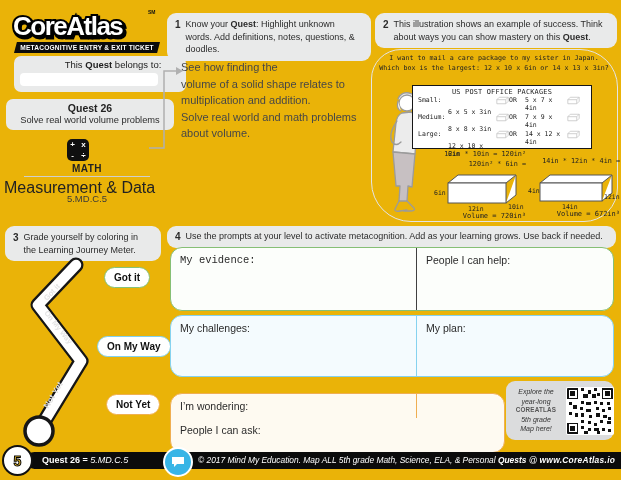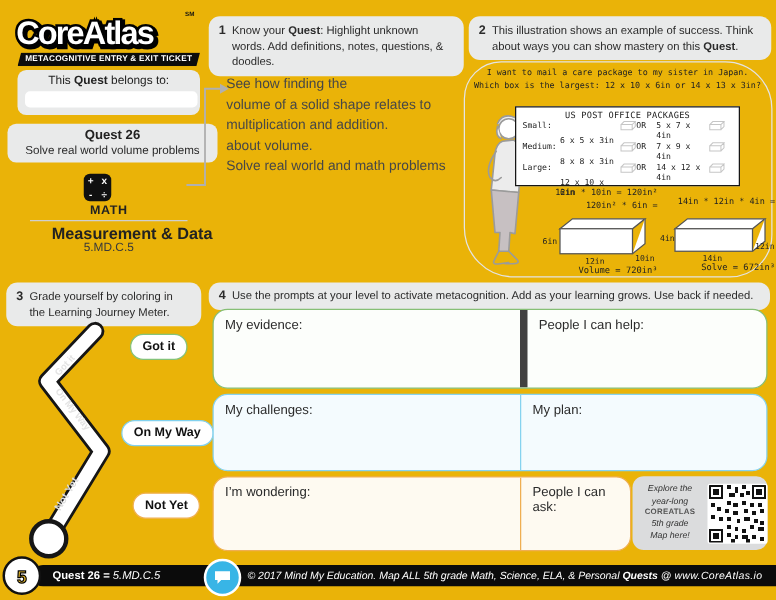--- a/index.html
+++ b/index.html
@@ -11,35 +11,35 @@
          padding:5px 8px;font-size:9px;line-height:1.4;color:#2b2b2b;}
   .ghead .num{font-weight:bold;font-size:10px;margin-right:5px;}
   .ghead b{font-weight:bold;}
 
   
   .logo-wrap{position:absolute;left:10px;top:7px;width:160px;height:37px;}
   .logo-mark{position:absolute;left:148px;top:9px;font-size:5px;font-weight:bold;color:#111;}
   .banner{position:absolute;left:14px;top:42px;width:146px;height:11px;background:#0c0c0c;color:#fff;
           font-size:6.6px;font-weight:bold;text-align:center;line-height:11px;letter-spacing:.2px;
           clip-path:polygon(2% 0,100% 0,98% 100%,0 100%);}
-  .belongs{position:absolute;left:14px;top:56px;width:146px;height:36px;background:#e9eaea;border-radius:7px;}
+  .belongs{position:absolute;left:14px;top:56px;width:146px;height:36px;background:#e9eaea;border-radius:7px;padding-left:26px;}
   .belongs .lbl{font-size:9.5px;text-align:center;padding-top:3px;color:#222;}
   .belongs input{position:absolute;left:6px;top:17px;width:130px;height:13px;border:none;border-radius:4px;
                  background:#fff;font-size:9px;padding:0 4px;outline:none;}
   .questbox{position:absolute;left:6px;top:99px;width:168px;height:31px;background:#e9eaea;border-radius:7px;
             text-align:center;}
   .questbox .t{font-weight:bold;font-size:10.5px;margin-top:3px;}
   .questbox .s{font-size:9.3px;margin-top:1px;color:#2b2b2b;}
   .mathicon{position:absolute;left:67px;top:139px;width:22px;height:22px;background:#101010;border-radius:5px;
             display:grid;grid-template-columns:1fr 1fr;grid-template-rows:1fr 1fr;color:#fff;
             font-size:8px;font-weight:bold;}
   .mathicon span{display:flex;align-items:center;justify-content:center;}
   .subject{position:absolute;left:14px;top:163px;width:146px;text-align:center;font-weight:bold;font-size:10px;letter-spacing:.5px;}
   .subj-rule{position:absolute;left:24px;top:176px;width:126px;height:1px;background:#cfcfcf;}
-  .strand{position:absolute;left:4px;top:179px;width:166px;text-align:right;font-weight:bold;font-size:13px;}
+  .strand{position:absolute;left:4px;top:179px;width:166px;text-align:left;font-weight:normal;font-size:16px;}
   .standard{position:absolute;left:14px;top:193px;width:146px;text-align:center;font-size:9.5px;color:#3a3a3a;}
 
   
   .quest-desc{position:absolute;left:181px;top:59px;width:192px;font-size:11px;line-height:1.5;color:#474747;}
   .connector{position:absolute;left:149px;top:60px;width:36px;height:102px;}
 
   
   .cloud{position:absolute;left:371px;top:49px;width:245px;height:171px;
          border:1.5px solid #e4e4e4;border-radius:30px 38px 34px 40px;}
   .speech{position:absolute;left:374px;top:53px;width:240px;text-align:center;
@@ -65,42 +65,42 @@
   .pill.g{border:1.5px solid #85c37a;}
   .pill.b{border:1.5px solid #82d1ee;}
   .pill.o{border:1.5px solid #f0b04f;}
 
   
   .pbox{position:absolute;left:170px;width:442px;border-radius:12px;display:flex;overflow:hidden;}
   .pbox .cell{padding:6px 9px;font-size:10.5px;color:#2b2b2b;}
   .pbox .cl{width:227px;flex:0 0 auto;}
   .pbox .cr{flex:1;}
   .pbox.green{top:247px;height:62px;border:1.5px solid #86bf75;background:#fcfefb;}
-  .pbox.green .cl{border-right:6px solid #404040;}
+  .pbox.green .cl{border-right:1px solid #404040;font-family:Liberation Mono, monospace;}
   .pbox.blue{top:315px;height:60px;border:1.5px solid #85d2ef;background:#f4fbfe;}
   .pbox.blue .cl{border-right:1px solid #85d2ef;}
-  .pbox.orange{top:381px;height:58px;width:333px;border:1.5px solid #efae52;background:#fefaf1;}
+  .pbox.orange{top:393px;height:58px;width:333px;border:1.5px solid #efae52;background:#fefaf1;flex-direction:column;}
   .pbox.orange .cl{border-right:1px solid #efae52;}
 
   
   .qrpanel{position:absolute;left:506px;top:381px;width:108px;height:59px;background:#dbdcdd;border-radius:9px;
            display:flex;align-items:center;}
   .qrtext{width:52px;text-align:center;font-size:7px;font-style:italic;line-height:1.35;color:#333;padding-left:4px;}
   .qrtext .mini-logo{font-style:normal;font-weight:bold;font-size:6.3px;letter-spacing:.2px;color:#555;
                      text-transform:uppercase;}
   .qrcode{width:46px;height:46px;margin-left:4px;background:#fff;padding:1px;border-radius:2px;}
 
   
   .fbar{position:absolute;top:452px;height:17px;background:#0b0b0b;color:#fff;border-radius:9px;
         line-height:17px;white-space:nowrap;}
   .fbar.left{left:26px;width:138px;padding-left:16px;font-size:9px;}
   .fbar.right{left:176px;width:438px;padding-left:22px;font-size:8.4px;font-style:italic;}
   .fbar b{font-weight:bold;margin-top:48px;}
   .fbar .std{font-style:italic;font-weight:normal;}
-  .site{font-weight:normal;letter-spacing:.3px;}
+  .site{font-weight:bold;letter-spacing:.3px;}
   .badge{position:absolute;left:2px;top:445px;width:27px;height:27px;border-radius:50%;background:#fff;
          border:2.5px solid #111;display:flex;align-items:center;justify-content:center;
          font-size:14px;font-weight:bold;color:#f6c52e;-webkit-text-stroke:1px #000;z-index:3;}
   .chaticon{position:absolute;left:163px;top:447px;width:26px;height:26px;border-radius:50%;background:#38b5e6;
             border:2px solid #fff;z-index:3;display:flex;align-items:center;justify-content:center;}
 </style>
 </head>
 <body>
 
 <div class="page">
@@ -142,22 +142,22 @@
 
   <svg class="connector" viewBox="0 0 36 102">
     <polyline points="0,88 15,88 15,11 27,11" fill="none" stroke="#b0b0b0" stroke-width="1.5"></polyline>
     <polygon points="27,7 34,11 27,15" fill="#b0b0b0"></polygon>
   </svg>
 
   <div class="quest-desc">
     <div>See how finding the</div>
     <div>volume of a solid shape relates to</div>
     <div>multiplication and addition.</div>
+    <div>Solve real world and math problems</div>
     <div>about volume.</div>
-    <div>Solve real world and math problems</div>
   </div>
 
   <div class="ghead" style="left:375px;top:13px;width:226px;">
     <span class="num">2</span>
     <span><span>This illustration shows an example of success. Think about ways you can show mastery on this </span><b>Quest</b><span>.</span></span>
   </div>
 
   <div class="cloud"></div>
 
   <div class="speech">
@@ -240,21 +240,21 @@
     <svg class="boxsvg" width="92" height="42" viewBox="0 0 92 42">
       <g fill="#fff" stroke="#555" stroke-width="1">
         <path d="M12 16 L22 8 H84 L74 16 Z"></path>
         <path d="M74 34 L84 26 V8"></path>
         <rect x="12" y="16" width="62" height="18"></rect>
       </g>
       <text x="0" y="26" font-size="6.5" font-family="DejaVu Sans Mono, monospace" fill="#222">4in</text>
       <text x="34" y="42" font-size="6.5" font-family="DejaVu Sans Mono, monospace" fill="#222">14in</text>
       <text x="76" y="32" font-size="6.5" font-family="DejaVu Sans Mono, monospace" fill="#222">12in</text>
     </svg>
-    <div class="vol" style="margin-left:4px;">Solve = 672in³</div>
+    <div class="vol" style="margin-left:4px;">Volume = 672in³</div>
   </div>
 
   <div class="ghead" style="left:5px;top:226px;width:140px;">
     <span class="num">3</span>
     <span>Grade yourself by coloring in the Learning Journey Meter.</span>
   </div>
 
   <svg class="meter" viewBox="0 0 110 202">
     <path d="M33 177 L75 108 L32 52 L70 12" fill="none" stroke="#161616" stroke-width="15" stroke-linejoin="round" stroke-linecap="round"></path>
     <path d="M33 177 L75 108 L32 52 L70 12" fill="none" stroke="#ffffff" stroke-width="10.5" stroke-linejoin="round" stroke-linecap="round"></path>

